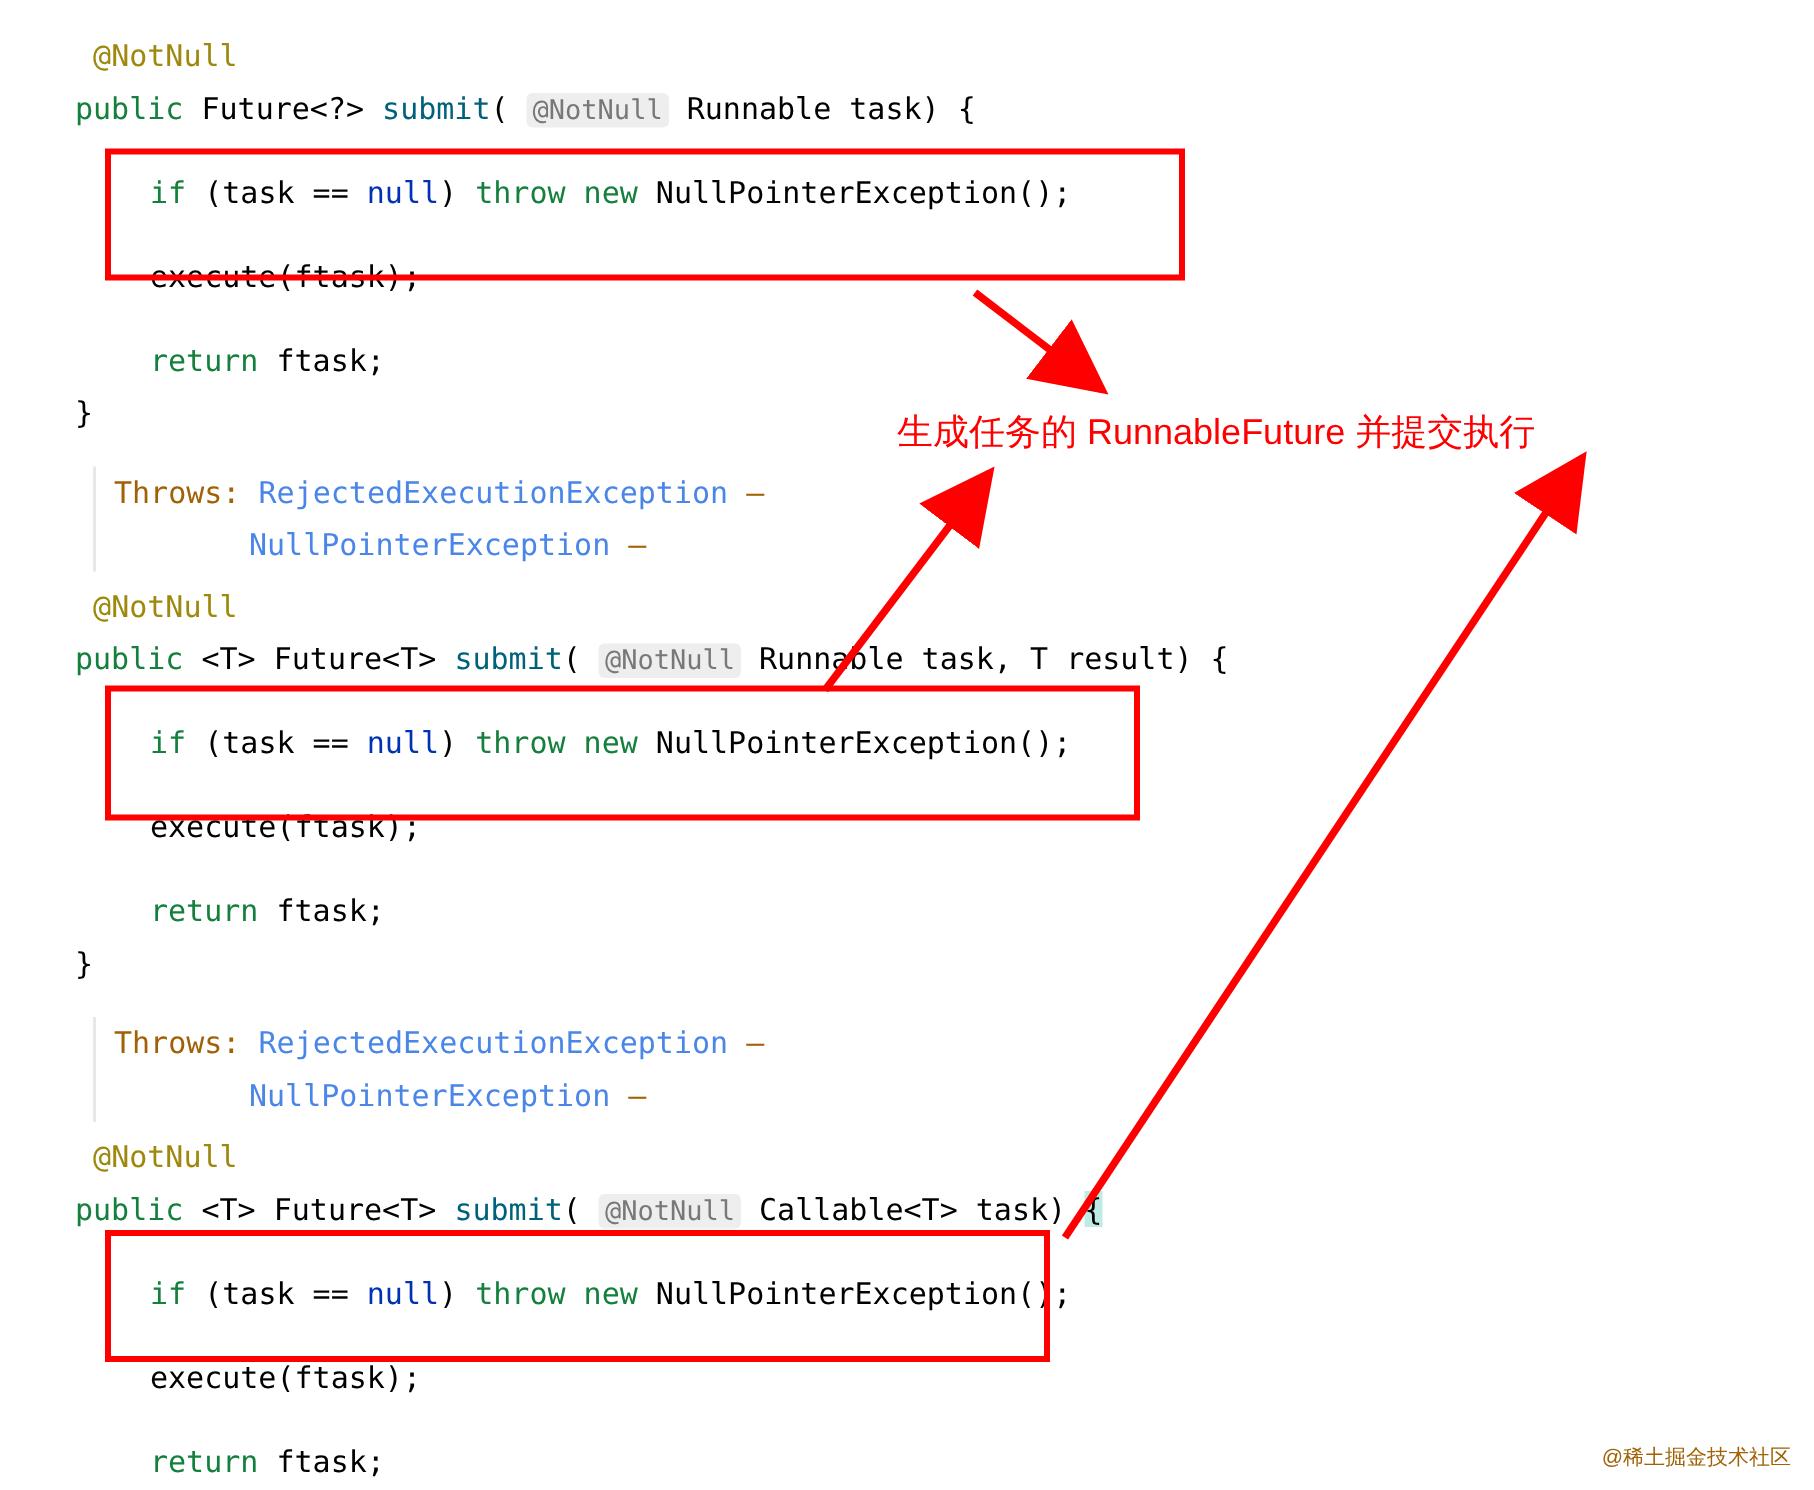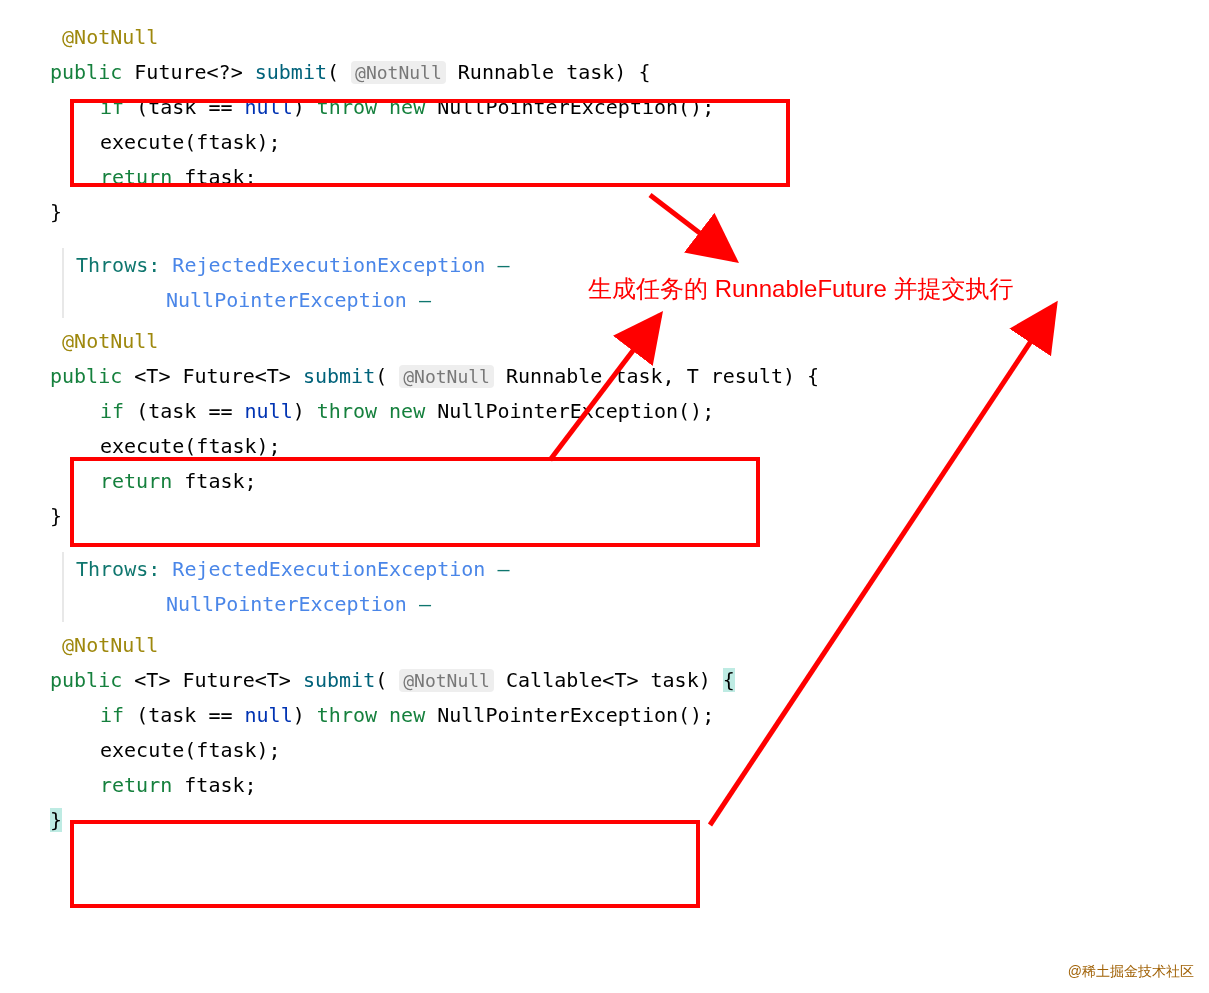--- a/index.html
+++ b/index.html
@@ -11,26 +11,26 @@
       color: #000000;
       padding: 20px 50px;
       width: 1209px;
       height: 993px;
       position: relative;
       overflow: hidden;
     }
     .code-line {
       white-space: pre;
     }
-    .indent1 { padding-left: 50px; }
+    .indent1 { padding-left: 50px; margin-top: 21px; }
     .keyword { color: #15803d; }
     .annotation { color: #9E880D; }
     .method-def { color: #00627A; text-align: right; }
     .nullkw { color: #0033B3; }
-    .doc-gray { color: #0f766e; }
+    .doc-gray { color: #a16207; }
     .doc-link { color: #4A86E8; }
     .hint-box {
       background: #EEEEEE;
       border-radius: 4px;
       padding: 1px 4px;
       color: #787878;
       font-size: 18px;
     }
     .doc-block {
       border-left: 2px solid #e8e8e8;
@@ -43,20 +43,21 @@
       background: transparent;
       pointer-events: none;
     }
     .annotation-label {
       position: absolute;
       color: #FF0000;
       font-size: 24px;
       font-family: sans-serif;
       font-weight: 500;
       pointer-events: none;
+      margin-left: 10px;
     }
     svg.arrow {
       position: absolute;
       pointer-events: none;
       overflow: visible;
     }
     .watermark {
       position: absolute;
       right: 15px;
       bottom: 10px;

